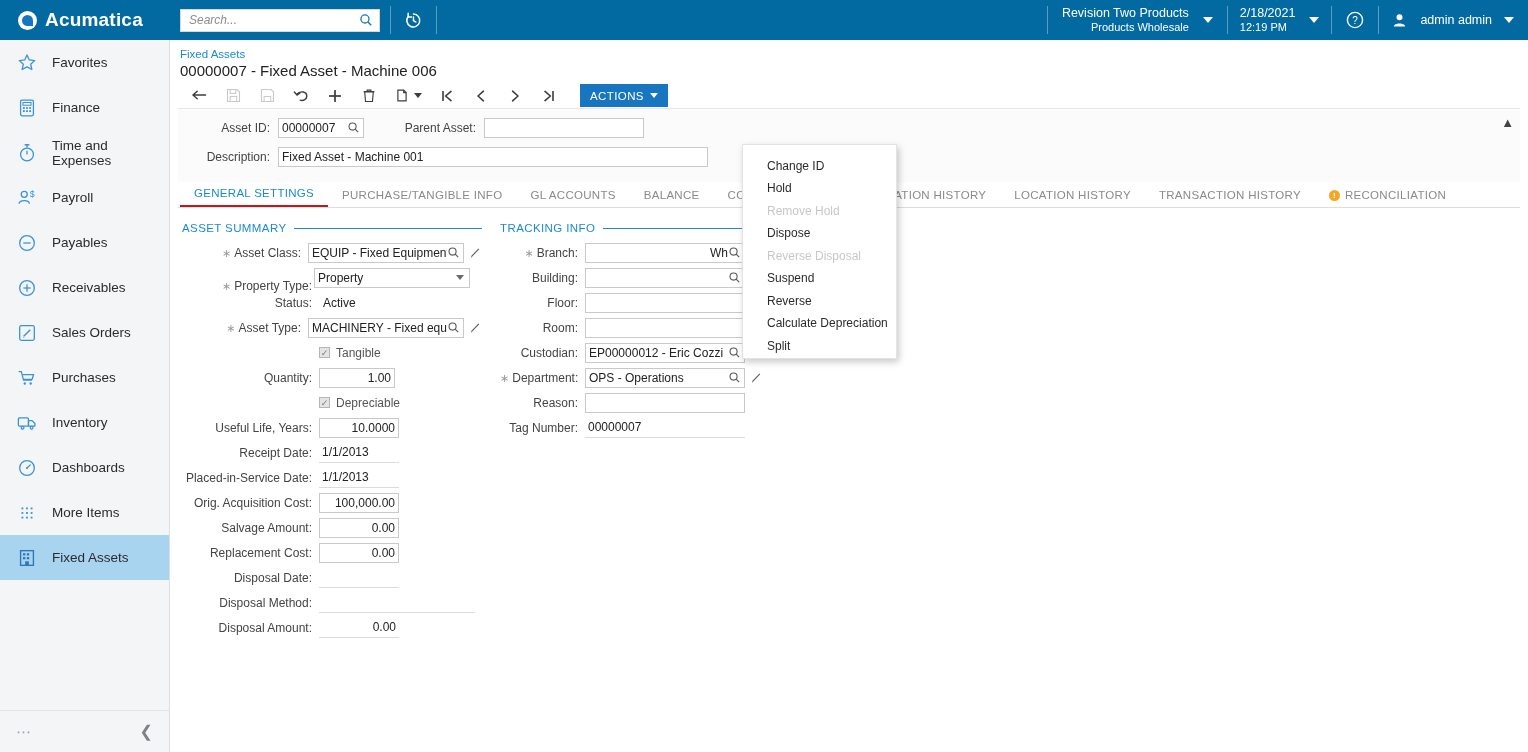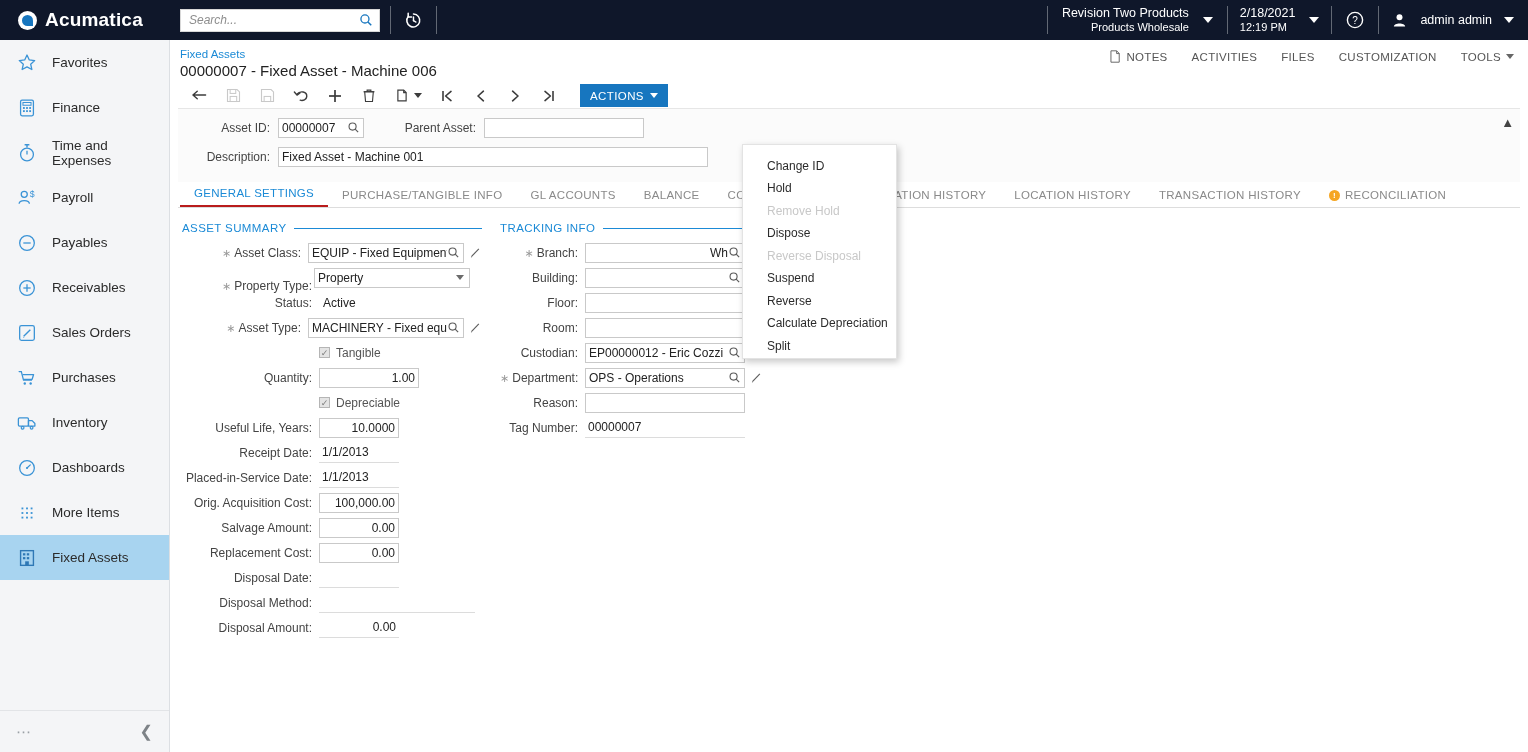--- a/index.html
+++ b/index.html
@@ -10,21 +10,21 @@
     font-size: 12px;
     color: #333;
     overflow: hidden;
     background: #ffffff;
   }
   #app { position: relative; width: 1528px; height: 752px; }
 
   
   .topbar {
     position: absolute; top: 0; left: 0; width: 1528px; height: 40px;
-    background: #0f172a; display: flex; align-items: stretch;
+    background: #0369a1; display: flex; align-items: stretch;
   }
   .brand {
     width: 170px; display: flex; align-items: center; gap: 8px;
     padding-left: 18px; color: #fff;
   }
   .brand-logo {
     width: 19px; height: 19px; border-radius: 50%;
     background: #fff; position: relative; flex: none;
   }
   .brand-logo::after {
@@ -394,42 +394,20 @@
       <span class="chev-l">❮</span>
     </div>
   </div>
 
   <div class="main">
 
     <div class="page-head">
       <div class="breadcrumb">Fixed Assets</div>
       <div class="page-title">00000007 - Fixed Asset - Machine 006</div>
 
-      <div class="head-links">
-        <div class="hl">
-          <svg width="12" height="13" viewBox="0 0 14 16">
-            <path d="M2 1h7l3.2 3.2V15H2z" fill="none" stroke="#666" stroke-width="1.2"></path>
-            <path d="M9 1v3.4h3.2" fill="none" stroke="#666" stroke-width="1.2"></path>
-          </svg>
-          <span>NOTES</span>
-        </div>
-        <div class="hl">
-          <span>ACTIVITIES</span>
-        </div>
-        <div class="hl">
-          <span>FILES</span>
-        </div>
-        <div class="hl">
-          <span>CUSTOMIZATION</span>
-        </div>
-        <div class="hl">
-          <span>TOOLS</span>
-          <span style="border-left:4px solid transparent;border-right:4px solid transparent;border-top:5px solid #666;width:0;height:0;display:inline-block;"></span>
-        </div>
-      </div>
 
       <div class="toolbar">
         <div class="tbi">
           <svg width="17" height="15" viewBox="0 0 18 16">
             <path d="M2 7.5h13.5M2 7.5l4.6-4M2 7.5l4.6 4" fill="none" stroke="#3c3c3c" stroke-width="1.5" stroke-linecap="round" stroke-linejoin="round"></path>
           </svg>
         </div>
         <div class="tbi disabled">
           <svg width="15" height="15" viewBox="0 0 16 16">
             <path d="M1.6 1.6h10.2l2.6 2.6v10.2H1.6z" fill="none" stroke="#c9c9c9" stroke-width="1.2"></path>
@@ -610,21 +588,21 @@
         <div class="frow">
           <div style="width:130px;"></div>
           <div style="margin-left:7px;display:flex;align-items:center;">
             <span class="chk">✓</span>
             <span class="chklabel">Tangible</span>
           </div>
         </div>
 
         <div class="frow">
           <div class="flabel" style="width:130px;">Quantity:</div>
-          <div class="finput" style="width:100px;margin-left:7px;">
+          <div class="finput" style="width:76px;margin-left:7px;">
             <span class="txt right">1.00</span>
           </div>
         </div>
 
         <div class="frow">
           <div style="width:130px;"></div>
           <div style="margin-left:7px;display:flex;align-items:center;">
             <span class="chk">✓</span>
             <span class="chklabel">Depreciable</span>
           </div>

